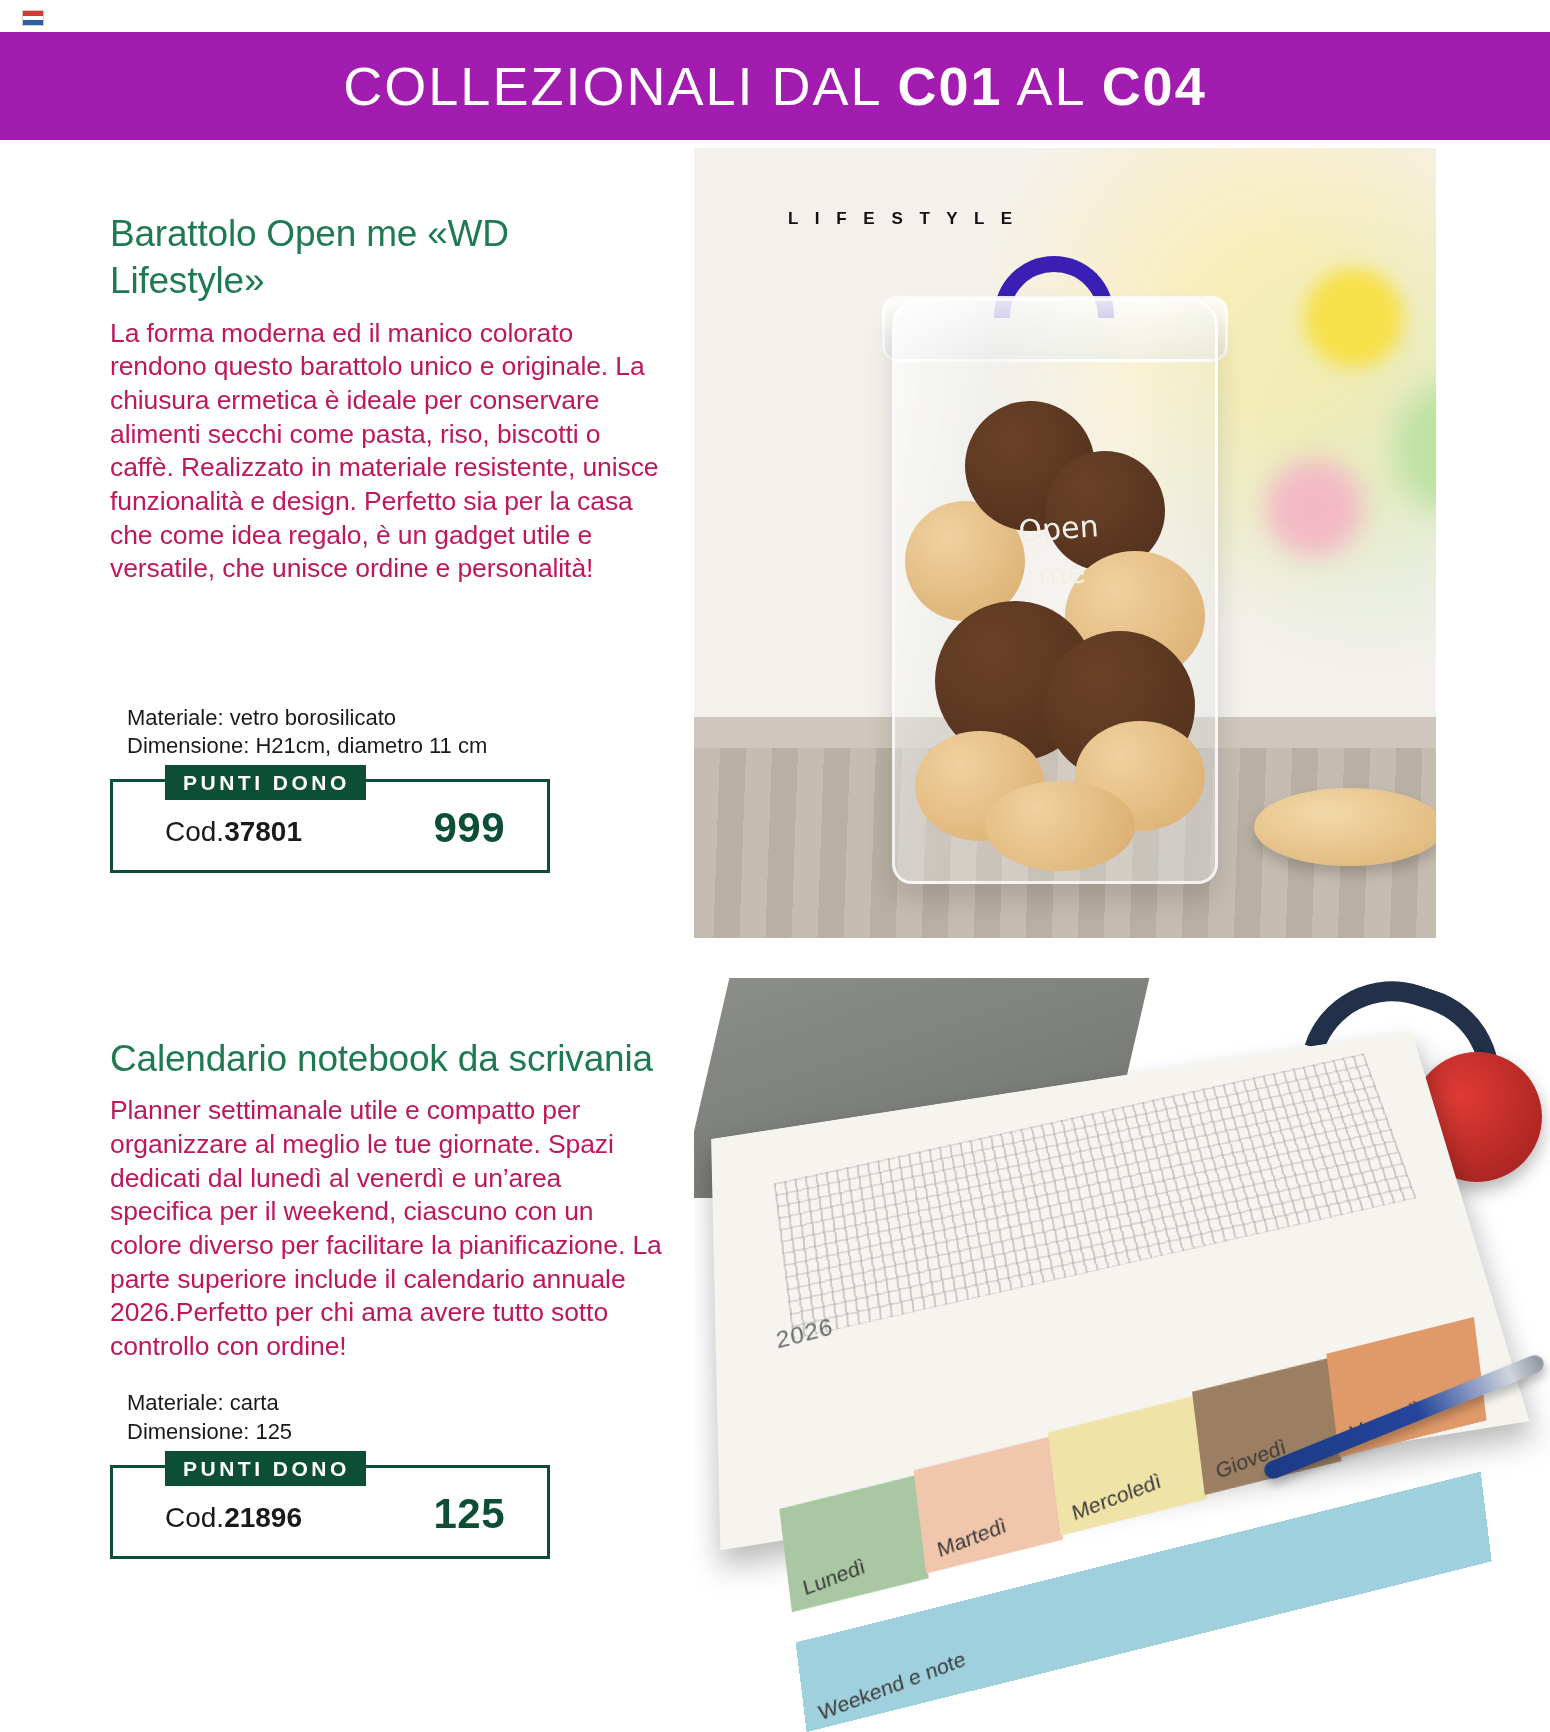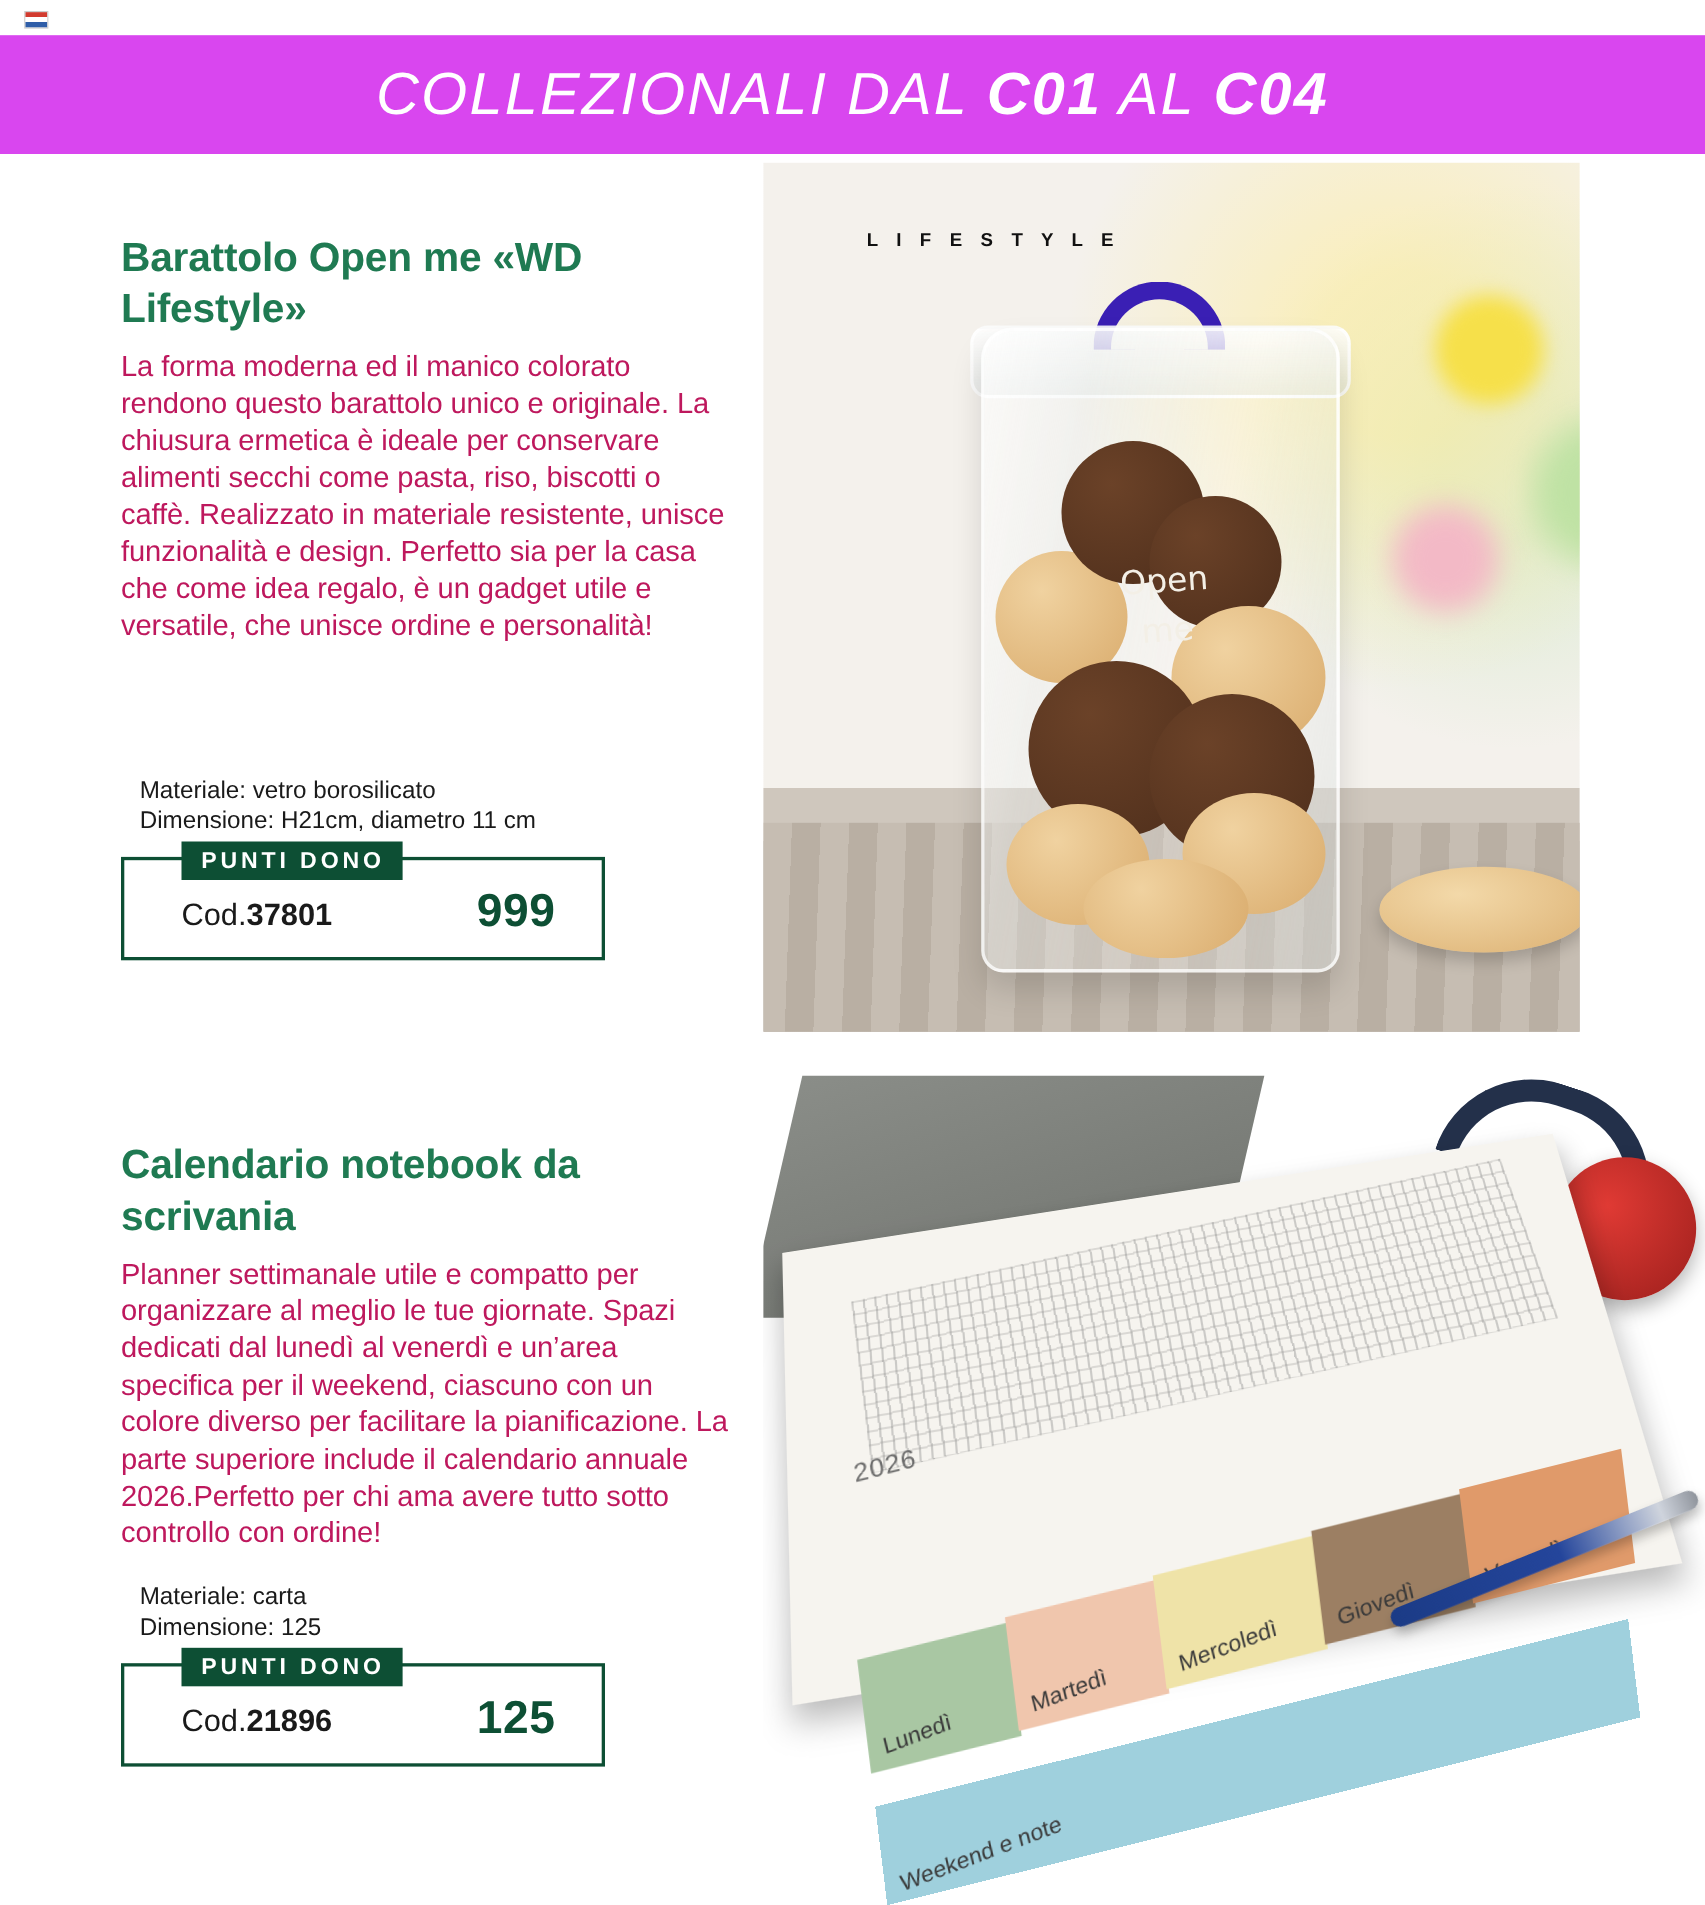--- a/index.html
+++ b/index.html
@@ -26,25 +26,24 @@
     border: 1px solid #cccccc;
   }
 
   
   .header-banner {
     position: absolute;
     left: 0;
     top: 32px;
     width: 1550px;
     height: 108px;
-    background: #d946ef;
+    background: #a21caf;
     display: flex;
     align-items: center;
     justify-content: center;
-    font-style: italic;
   }
   .header-title {
     color: #ffffff;
     font-size: 54px;
     letter-spacing: 2px;
     font-weight: 400;
     white-space: nowrap;
   }
   .header-title b {
     font-weight: 800;
@@ -79,21 +78,21 @@
     left: 110px;
     width: 560px;
   }
   #product-1 { top: 70px; }
   #product-2 { top: 895px; }
 
   .product-title {
     color: #1f7a52;
     font-size: 37px;
     line-height: 1.28;
-    font-weight: 700;
+    font-weight: 400;
     margin: 0 0 12px 0;
     letter-spacing: -0.2px;
   }
   .product-desc {
     color: #be185d;
     font-size: 26.5px;
     line-height: 1.27;
     margin: 0;
     letter-spacing: -0.1px;
   }

